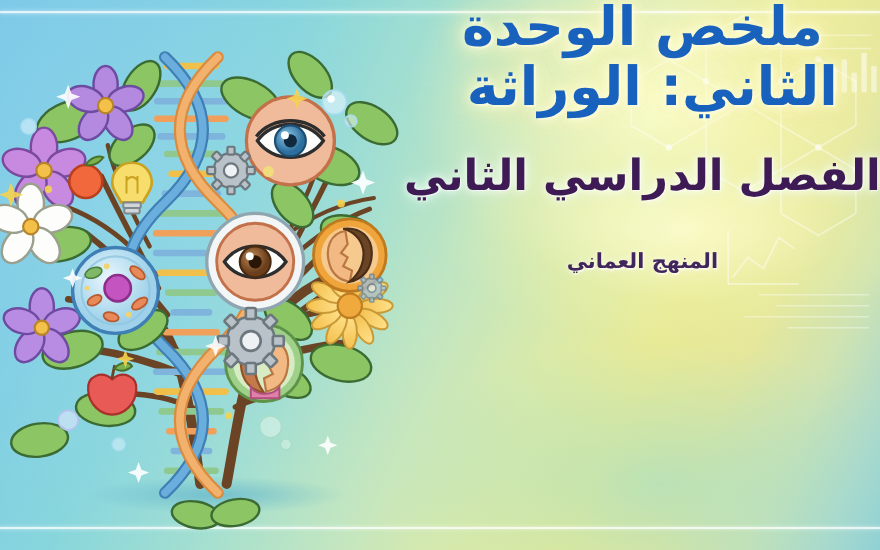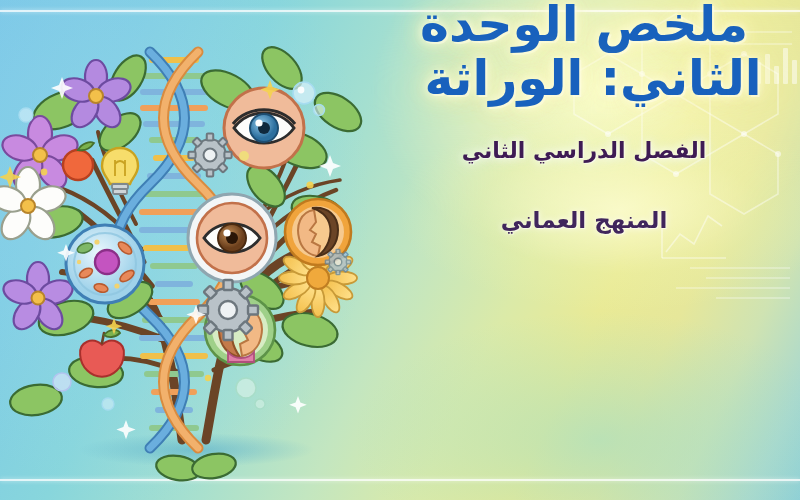--- a/index.html
+++ b/index.html
@@ -98,32 +98,32 @@
     color:#186b3c;
     white-space:nowrap;
     text-shadow:
       0 0 8px rgba(255,255,255,.95),
       0 0 16px rgba(240,255,235,.85),
       1px 1px 0 rgba(255,255,255,.6);
   }
   .term-line{
     margin-top:34px;
     font-weight:bold;
-    font-size:22px;
+    font-size:39px;
     color:#3e1b54;
     white-space:nowrap;
     text-shadow:
       0 0 8px rgba(255,255,255,.95),
       0 0 16px rgba(235,255,245,.8),
       1px 1px 0 rgba(255,255,255,.55);
   }
   .curriculum-line{
     margin-top:44px;
     font-weight:bold;
-    font-size:23px;
+    font-size:19px;
     color:#40265c;
     white-space:nowrap;
     text-shadow:0 0 7px rgba(255,255,255,.9), 1px 1px 0 rgba(255,255,255,.5);
   }
 </style>
 </head>
 <body>
 
 <div class="banner">
 

